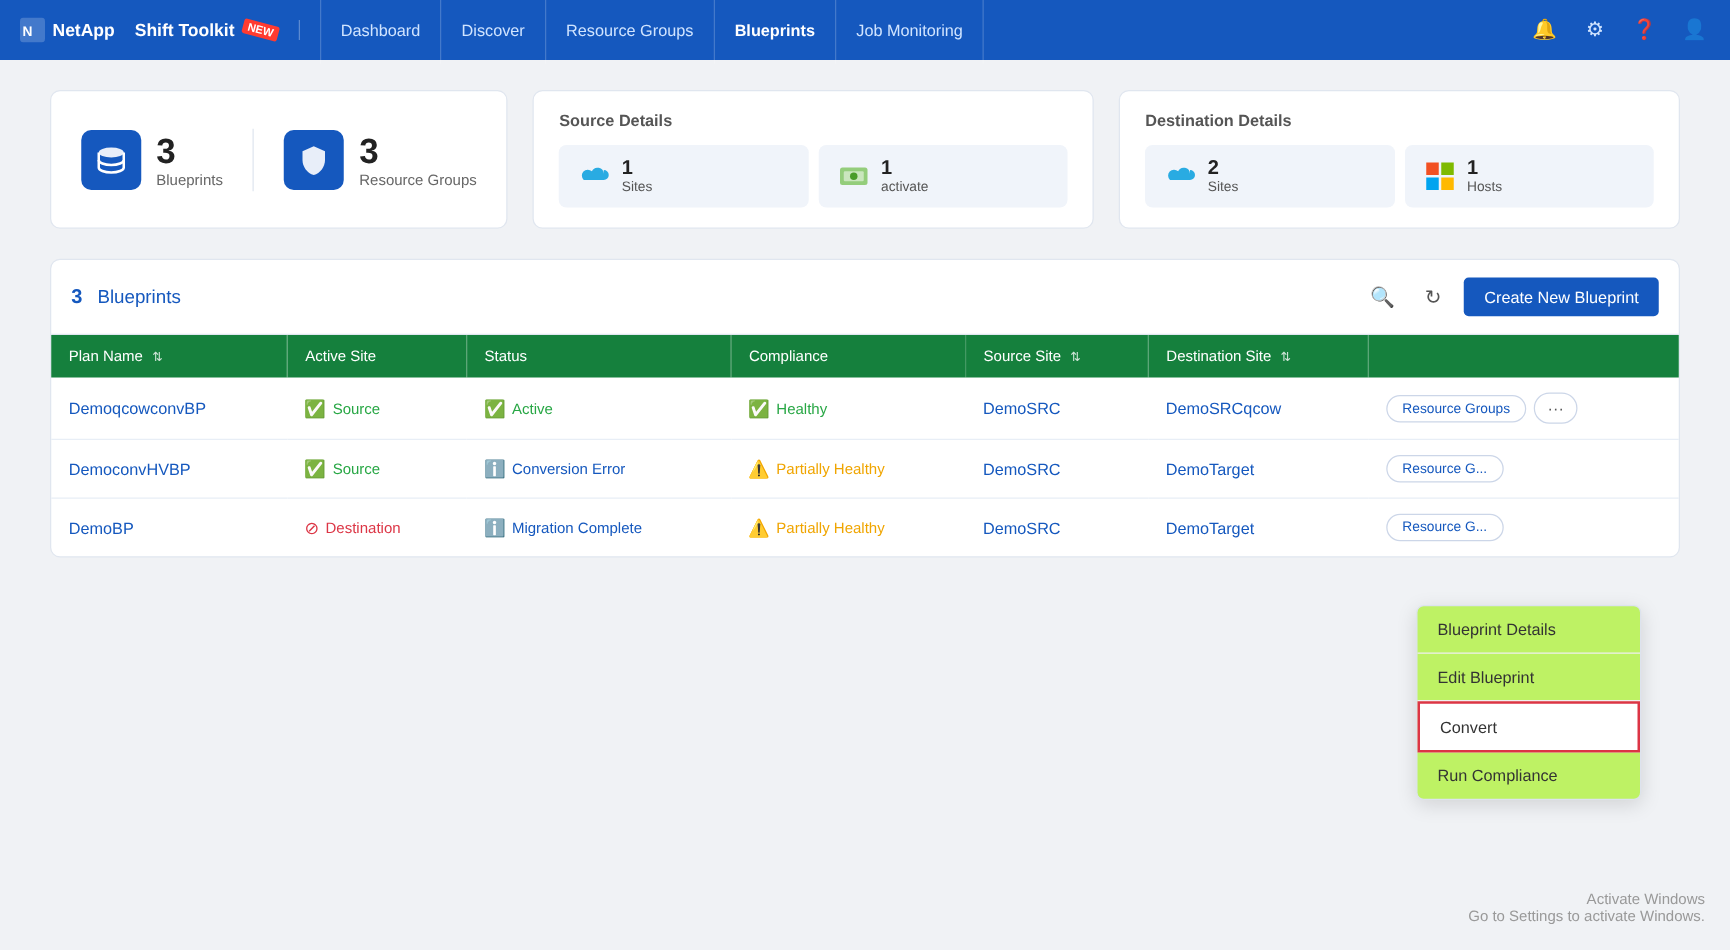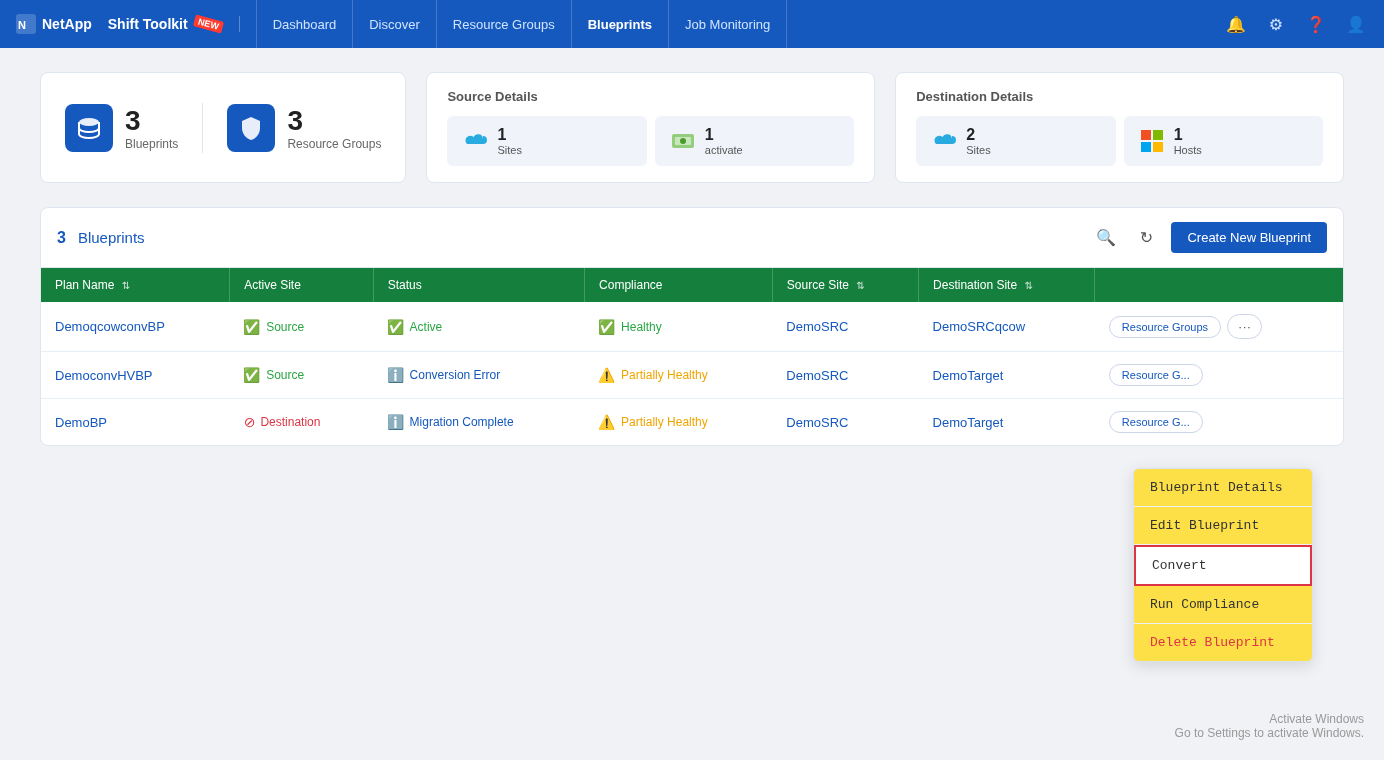--- a/index.html
+++ b/index.html
@@ -292,28 +292,27 @@
       display: flex;
       align-items: center;
       gap: 6px;
       white-space: nowrap;
     }
 
     
     .dropdown-menu {
       position: absolute;
       right: 30px;
-      top: 200px;
-      background: #fde047;
+      top: 216px;
+      background: #bef264;
       border: 1px solid #dde3ee;
       border-radius: 6px;
       box-shadow: 0 4px 16px rgba(0,0,0,0.13);
       width: 180px;
       z-index: 200;
-      font-family: Liberation Mono, monospace;
     }
     .dropdown-item {
       padding: 11px 16px;
       font-size: 13px;
       color: #333;
       cursor: pointer;
       border-bottom: 1px solid #f0f0f0;
     }
     .dropdown-item:last-child { border-bottom: none; }
     .dropdown-item.highlighted {
@@ -611,21 +610,20 @@
             </td>
           </tr>
         </tbody>
       </table>
 
       <div class="dropdown-menu">
         <div class="dropdown-item">Blueprint Details</div>
         <div class="dropdown-item">Edit Blueprint</div>
         <div class="dropdown-item highlighted">Convert</div>
         <div class="dropdown-item">Run Compliance</div>
-        <div class="dropdown-item danger">Delete Blueprint</div>
       </div>
 
     </div>
   </div>
 
 </div>
 
 <div class="activate-windows">
   <div>Activate Windows</div>
   <div>Go to Settings to activate Windows.</div>

